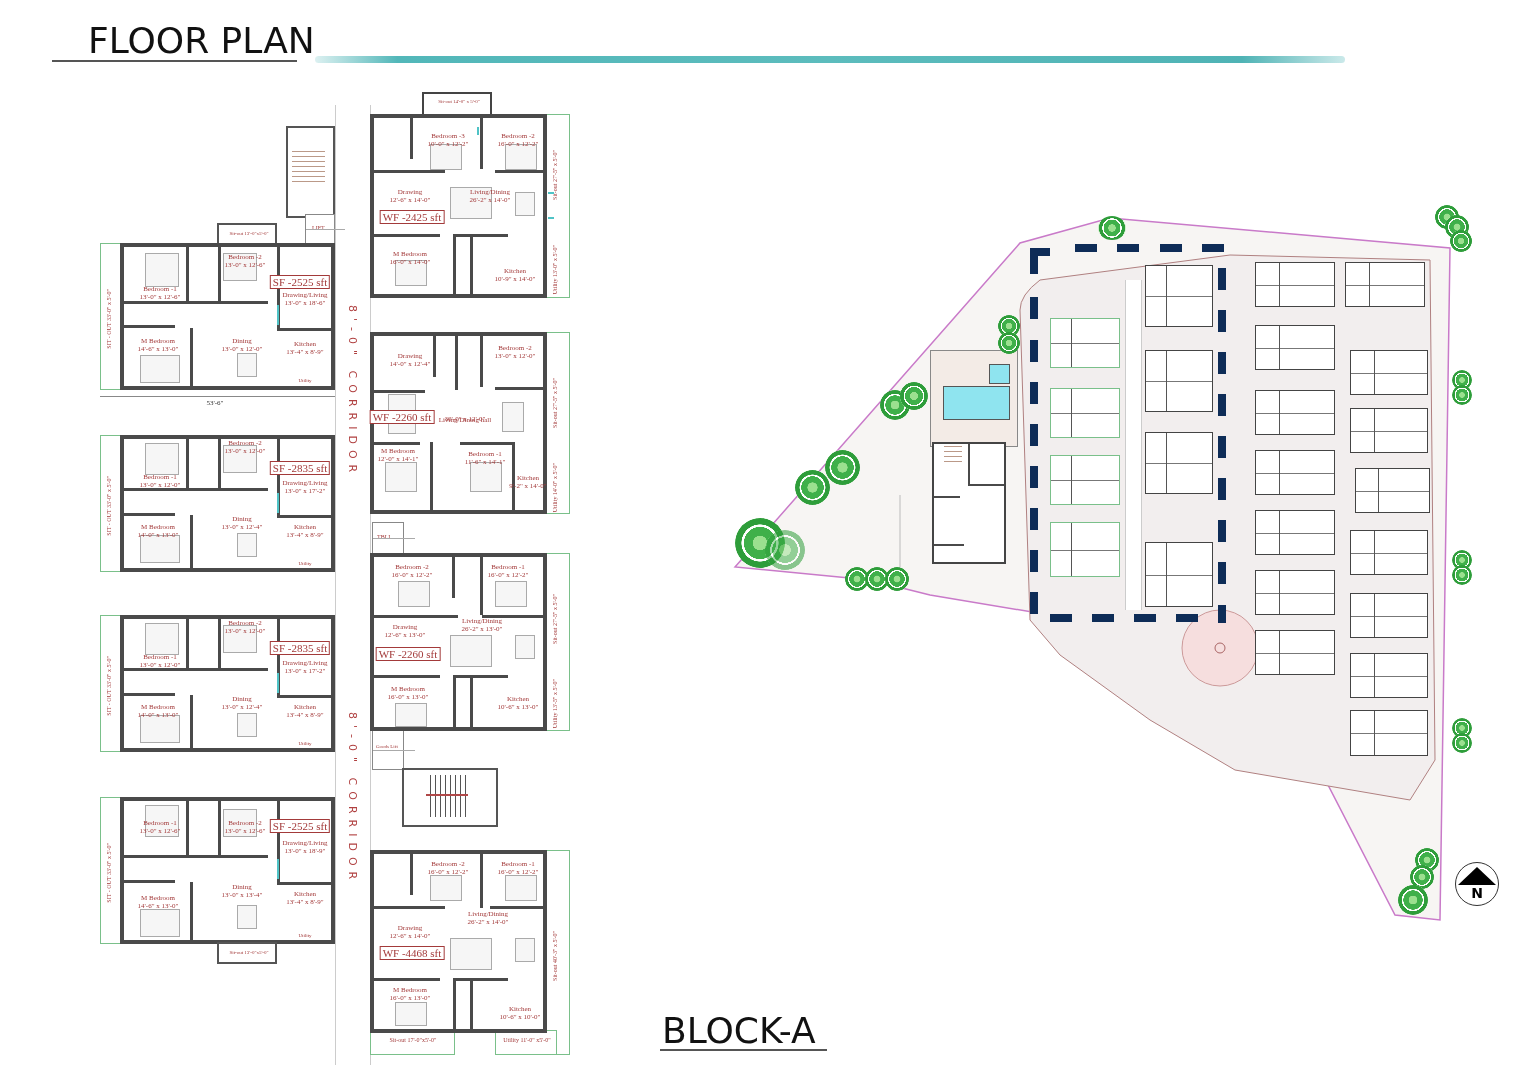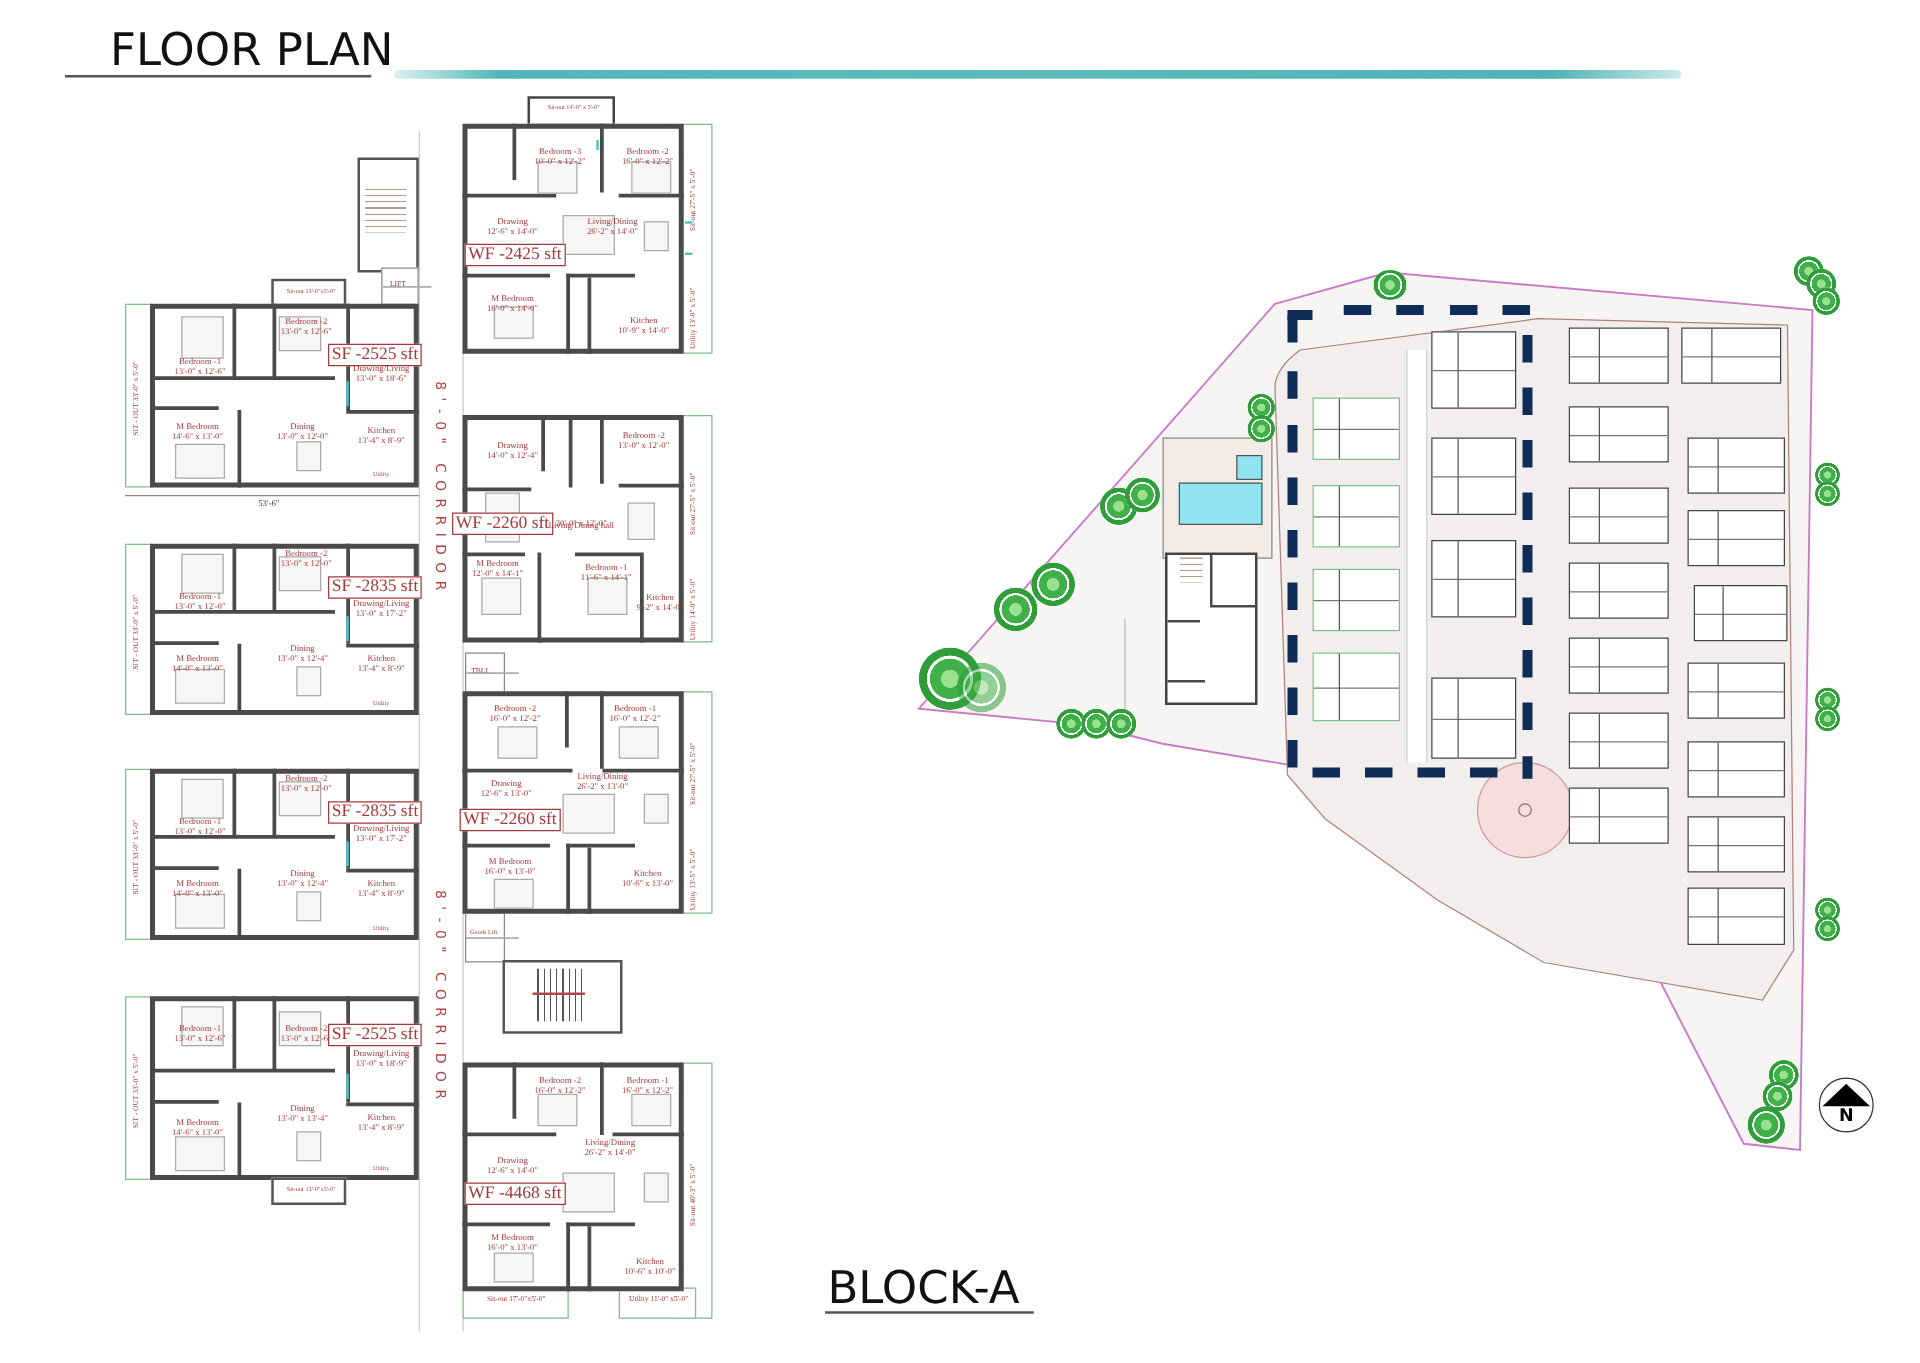--- a/index.html
+++ b/index.html
@@ -5,21 +5,21 @@
   html,body{margin:0;padding:0;background:#fff;}
   body{width:1536px;height:1090px;position:relative;overflow:hidden;font-family:"Liberation Sans",sans-serif;}
   .abs{position:absolute;}
   .title{font-family:"DejaVu Sans",sans-serif;font-size:36px;color:#111;letter-spacing:0px;}
   .underline{height:2px;background:#555;}
   .brush{height:7px;background:linear-gradient(90deg,rgba(82,183,185,0.2),#52b7b9 8%,#5cbcbd 50%,#4fb3b5 90%,rgba(82,183,185,0.3));border-radius:4px;}
   .unit{position:absolute;border:4px solid #4a4a4a;background:#fff;box-sizing:border-box;}
   .wall{position:absolute;background:#4a4a4a;}
   .green-box{position:absolute;border:1.5px solid #7ac08a;box-sizing:border-box;background:#fff;}
   .room-label{position:absolute;font-family:"Liberation Serif",serif;color:#a33a3a;font-size:7px;text-align:center;line-height:8px;white-space:nowrap;transform:translateX(-50%);}
-  .area-tag{position:absolute;font-family:"Liberation Serif",serif;color:#a33a3a;font-size:14px;border:1px solid #a33a3a;padding:0 2px;background:#fff;transform:translateX(-50%);white-space:nowrap;}
+  .area-tag{position:absolute;font-family:"Liberation Serif",serif;color:#a33a3a;font-size:11px;border:1px solid #a33a3a;padding:0 2px;background:#fff;transform:translateX(-50%);white-space:nowrap;}
   .corridor{position:absolute;writing-mode:vertical-rl;font-family:"DejaVu Sans",sans-serif;color:#b04040;font-size:11px;letter-spacing:6px;}
   .vlabel{position:absolute;writing-mode:vertical-rl;transform:rotate(180deg);font-family:"Liberation Serif",serif;color:#a33a3a;font-size:6px;text-align:center;}
   .furn{position:absolute;border:1px solid #aaa;background:#f6f6f6;}
   .door-cyan{position:absolute;background:#4fc3c6;}
   .stairs{position:absolute;border:2px solid #555;background:repeating-linear-gradient(0deg,#fff 0 4px,#b98 4px 5px);}
   .lift{position:absolute;border:1px solid #888;background:#fff;}
   .lift::before,.lift::after{content:"";position:absolute;left:0;top:50%;width:141%;height:1px;background:#aaa;transform-origin:0 0;}
   .navy{position:absolute;background:#0e2c57;}
   .tree{position:absolute;border-radius:50%;background:radial-gradient(circle,#9be08f 0 20%,#3fb04a 21% 45%,#fff 46% 52%,#2e9d3a 53% 70%,#cdeec8 71%);}
   .site-unit{position:absolute;border:1.5px solid #444;background:#fff;box-sizing:border-box;}
@@ -194,21 +194,21 @@
     <div class="room-label" style="left:205px;top:50px;">13'-0" x 18'-9"</div>
     <div class="room-label" style="left:58px;top:97px;">M Bedroom</div>
     <div class="room-label" style="left:58px;top:105px;">14'-6" x 13'-0"</div>
     <div class="room-label" style="left:142px;top:86px;">Dining</div>
     <div class="room-label" style="left:142px;top:94px;">13'-0" x 13'-4"</div>
     <div class="room-label" style="left:205px;top:93px;">Kitchen</div>
     <div class="room-label" style="left:205px;top:101px;">13'-4" x 8'-9"</div>
     <div class="room-label" style="left:205px;top:135px;font-size:5px;">Utility</div>
   </div>
 
-  <div class="abs" style="left:370px;top:77px;width:200px;height:206px;">
+  <div class="abs" style="left:370px;top:92px;width:200px;height:206px;">
     <div class="green-box" style="left:52px;top:0;width:70px;height:24px;border:2px solid #444;">
       <div class="room-label" style="left:35px;top:4px;font-size:5px;">Sit-out 14'-0" x 5'-0"</div>
     </div>
     <div class="green-box" style="left:172px;top:22px;width:28px;height:184px;">
       <div class="vlabel" style="left:9px;top:35px;">Sit-out 27'-5" x 5'-0"</div>
       <div class="vlabel" style="left:9px;top:130px;">Utility 13'-0" x 5'-0"</div>
     </div>
     <div class="unit" style="left:0;top:22px;width:177px;height:184px;"></div>
     <div class="wall" style="left:40px;top:22px;width:3px;height:45px;"></div>
     <div class="wall" style="left:110px;top:22px;width:3px;height:55px;"></div>

